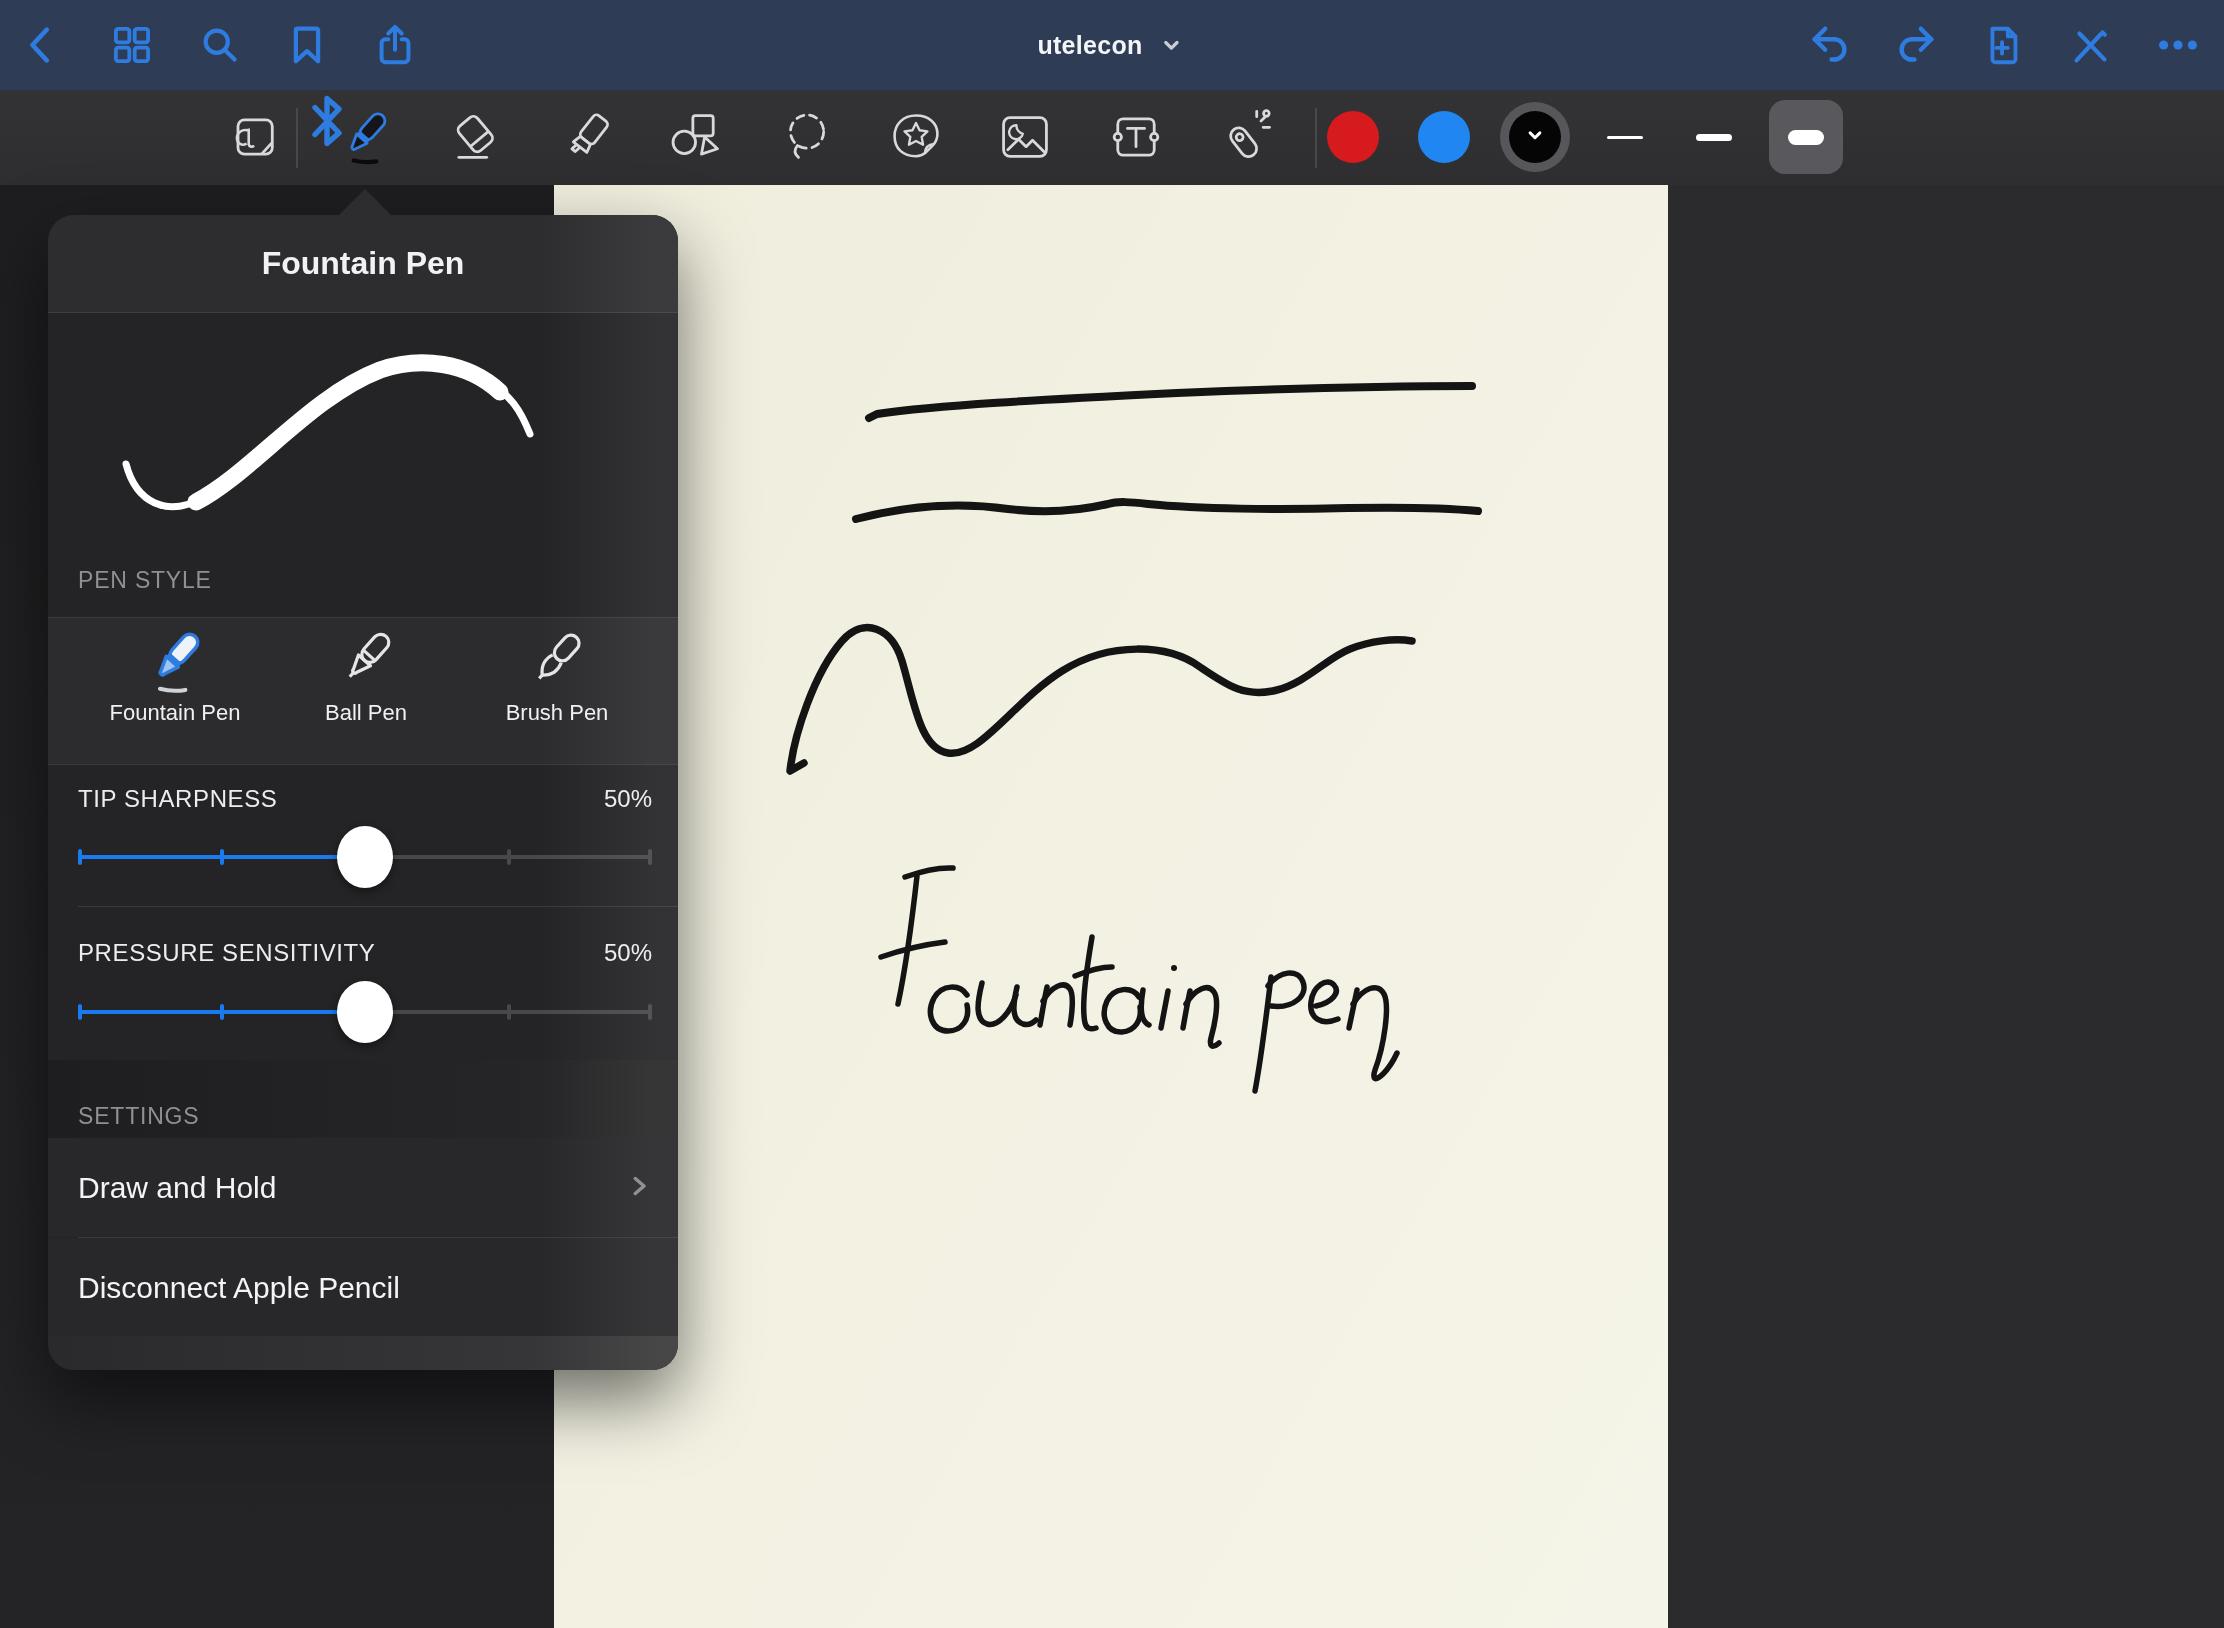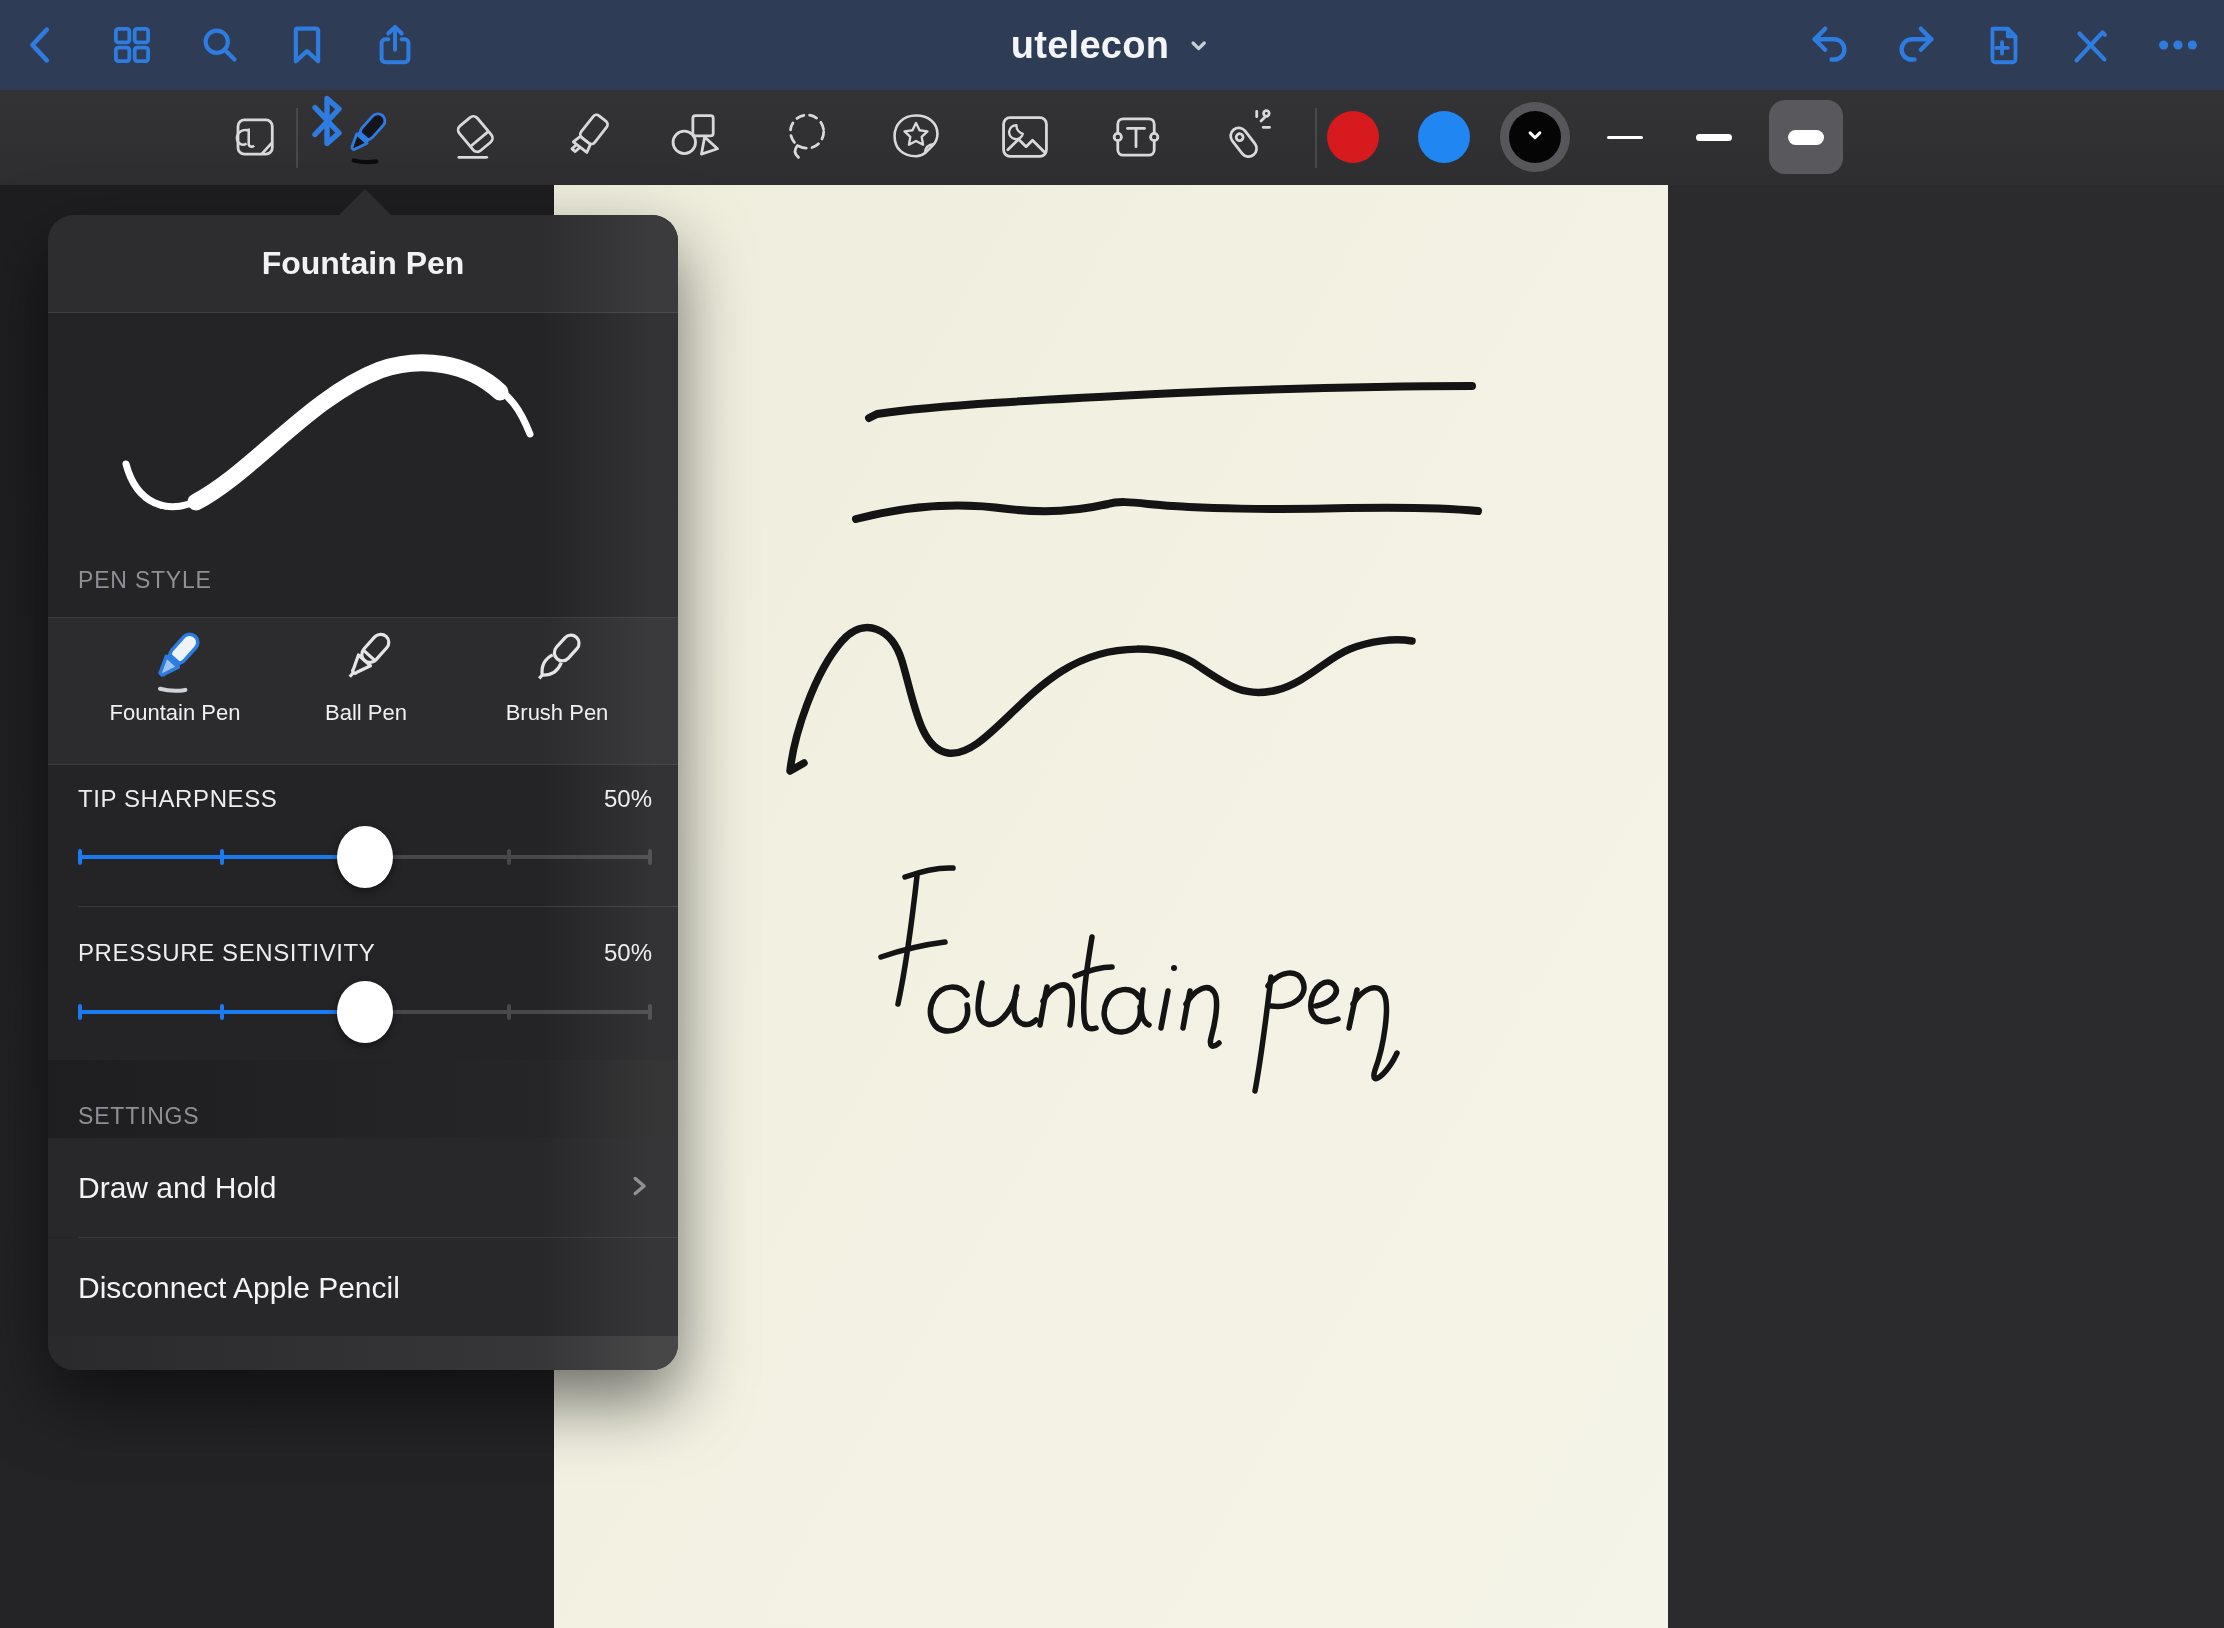--- a/index.html
+++ b/index.html
@@ -7,21 +7,21 @@
     font-family:"Liberation Sans", sans-serif; -webkit-font-smoothing:antialiased;}
   .abs{position:absolute;}
 
   
   #navbar{left:0;top:0;width:2224px;height:90px;background:#2e3c55;display:flex;align-items:center;}
   .nav-ic{position:absolute;top:45px;transform:translate(-50%,-50%);width:52px;height:52px;
     display:flex;align-items:center;justify-content:center;cursor:pointer;}
   .nav-ic svg{width:46px;height:46px;}
   #doc-title-group{position:absolute;left:1112px;top:45px;transform:translate(-50%,-50%);
     display:flex;align-items:center;gap:14px;cursor:pointer;}
-  #doc-title{color:#f4f5f7;font-size:38px;font-weight:bold;letter-spacing:.3px;}
+  #doc-title{color:#f4f5f7;font-size:25px;font-weight:bold;letter-spacing:.3px;}
 
   
   #toolbar{left:0;top:90px;width:2224px;height:95px;background:linear-gradient(180deg,#333335,#2e2e30);}
   .tool{position:absolute;top:47px;transform:translate(-50%,-50%);width:72px;height:80px;
     display:flex;align-items:center;justify-content:center;}
   .tool svg{width:60px;height:60px;}
   .tb-divider{position:absolute;top:18px;width:2px;height:60px;background:#48484b;}
   .swatch{position:absolute;top:47px;transform:translate(-50%,-50%);width:52px;height:52px;border-radius:50%;cursor:pointer;}
   .swatch.sel-ring{box-shadow:0 0 0 9px #57575b;}
   .swatch .chev{position:absolute;left:50%;top:50%;transform:translate(-50%,-50%);}

